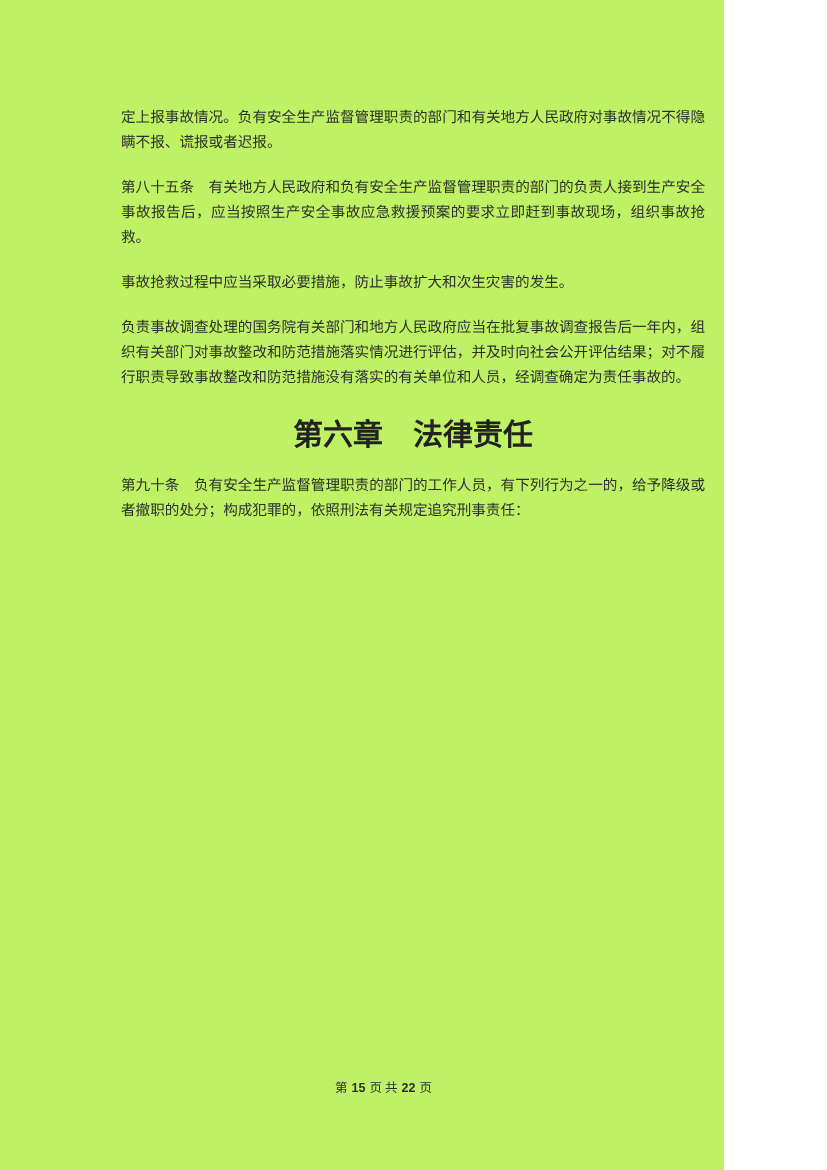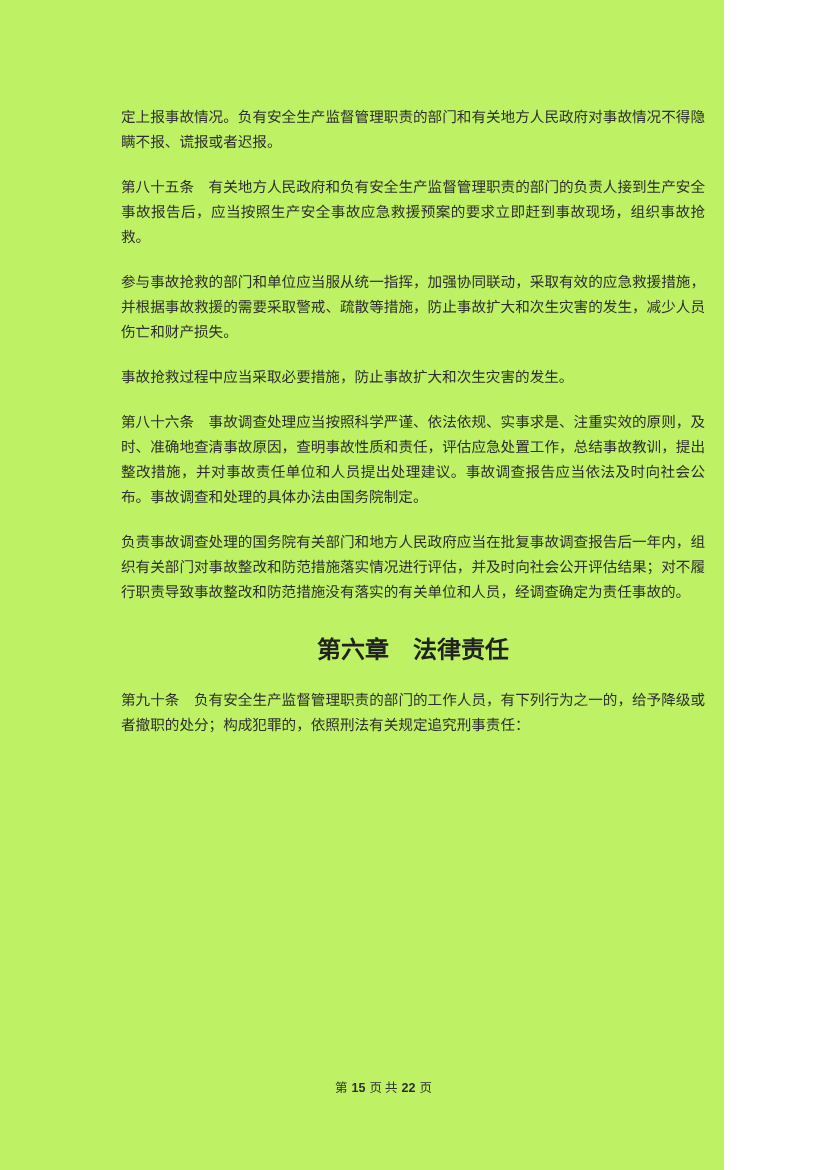--- a/index.html
+++ b/index.html
@@ -25,21 +25,21 @@
   .body-para {
     margin: 0 0 20px 0;
     font-size: 14.6px;
     line-height: 25px;
     text-align: justify;
     text-justify: inter-ideograph;
     letter-spacing: 0;
   }
   .chapter-heading {
     margin: 28px 0 21px 0;
-    font-size: 24px;
+    font-size: 30px;
     line-height: 34px;
     font-weight: bold;
     text-align: center;
     font-family: "Liberation Sans", sans-serif;
     color: #222222;
   }
   .footer {
     position: absolute;
     left: 0;
     right: 0;
@@ -60,23 +60,21 @@
     margin: 0 2px;
   }
 </style>
 </head>
 <body>
 
 <div class="page">
   <div class="content">
     <p class="body-para">定上报事故情况。负有安全生产监督管理职责的部门和有关地方人民政府对事故情况不得隐瞒不报、谎报或者迟报。</p>
     <p class="body-para">第八十五条　有关地方人民政府和负有安全生产监督管理职责的部门的负责人接到生产安全事故报告后，应当按照生产安全事故应急救援预案的要求立即赶到事故现场，组织事故抢救。</p>
-    <p class="body-para">参与事故抢救的部门和单位应当服从统一指挥，加强协同联动，采取有效的应急救援措施，并根据事故救援的需要采取警戒、疏散等措施，防止事故扩大和次生灾害的发生，减少人员伤亡和财产损失。</p>
     <p class="body-para">事故抢救过程中应当采取必要措施，防止事故扩大和次生灾害的发生。</p>
-    <p class="body-para">第八十六条　事故调查处理应当按照科学严谨、依法依规、实事求是、注重实效的原则，及时、准确地查清事故原因，查明事故性质和责任，评估应急处置工作，总结事故教训，提出整改措施，并对事故责任单位和人员提出处理建议。事故调查报告应当依法及时向社会公布。事故调查和处理的具体办法由国务院制定。</p>
     <p class="body-para">负责事故调查处理的国务院有关部门和地方人民政府应当在批复事故调查报告后一年内，组织有关部门对事故整改和防范措施落实情况进行评估，并及时向社会公开评估结果；对不履行职责导致事故整改和防范措施没有落实的有关单位和人员，经调查确定为责任事故的。</p>
 
     <h1 class="chapter-heading">第六章　法律责任</h1>
 
     <p class="body-para">第九十条　负有安全生产监督管理职责的部门的工作人员，有下列行为之一的，给予降级或者撤职的处分；构成犯罪的，依照刑法有关规定追究刑事责任：</p>
   </div>
 
   <div class="footer">
     <span class="part">第</span><span class="page-num">15</span><span class="part">页 共</span><span class="page-num">22</span><span class="part">页</span>
   </div>

